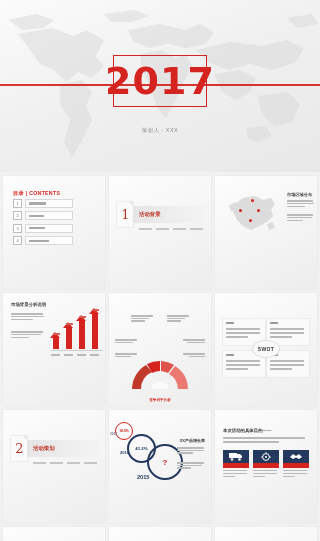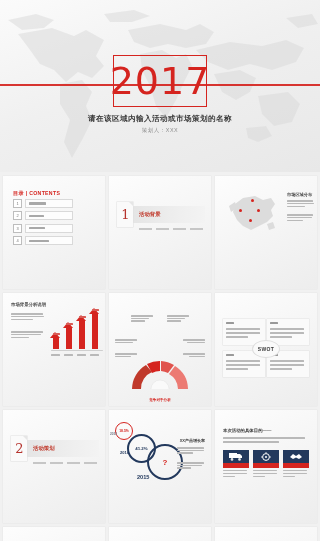--- a/index.html
+++ b/index.html
@@ -12,21 +12,21 @@
   .page{position:relative;width:320px;height:541px;background:#f1f1f1;}
 
   
   .hero{position:relative;width:320px;height:172px;overflow:hidden;
     background:linear-gradient(160deg,#fbfbfb 0%,#f0f0f0 45%,#e8e8e8 100%);}
   .hero-map{position:absolute;inset:0;opacity:.5;}
   .hero-rule{position:absolute;left:0;right:0;top:84px;height:1.6px;background:#d5241f;opacity:.92;}
   .hero-box{position:absolute;left:113px;top:55px;width:94px;height:52px;
     border:1.4px solid #d5241f;box-sizing:border-box;background:transparent;}
   .hero-year{position:absolute;left:0;right:0;top:53px;text-align:center;
-    font-size:38px;font-weight:normal;color:#d5241f;letter-spacing:1px;
+    font-size:38px;font-weight:bold;color:#d5241f;letter-spacing:1px;
     font-family:"DejaVu Sans",sans-serif;line-height:56px;}
   .hero-sub{position:absolute;left:0;right:0;top:114px;text-align:center;
     font-size:7.6px;font-weight:bold;color:#3a3a3a;letter-spacing:.4px;}
   .hero-author{position:absolute;left:0;right:0;top:127px;text-align:center;
     font-size:5.4px;color:#8d8d8d;letter-spacing:.6px;}
 
   
   .grid{position:relative;padding:4px 3px 0 3px;
     display:grid;grid-template-columns:repeat(3,1fr);gap:4px 4px;}
   .slide{position:relative;height:113px;overflow:hidden;
@@ -80,21 +80,20 @@
         <path d="M258 96 L288 92 L300 104 L292 122 L274 126 L262 114 Z"></path>
         <path d="M246 128 L266 126 L272 136 L258 142 L248 138 Z"></path>
         <path d="M8 20 L36 14 L54 20 L44 28 L22 30 Z"></path>
         <path d="M104 14 L134 10 L150 16 L132 22 L110 22 Z"></path>
         <path d="M286 18 L312 14 L318 24 L298 28 Z"></path>
       </g>
     </svg>
     <div class="hero-rule"></div>
     <div class="hero-box"></div>
     <div class="hero-year">2017</div>
-    <div class="hero-sub">请在该区域内输入活动或市场策划的名称</div>
     <div class="hero-author">策划人：XXX</div>
   </div>
 
   <div class="grid">
 
     <div class="slide">
       <div class="tt" style="left:10px;top:14px;font-size:5.2px;letter-spacing:.3px;">目录 | CONTENTS</div>
       <div style="position:absolute;left:10px;top:23px;width:60px;">
         <div style="display:flex;align-items:center;margin-bottom:3.4px;">
           <span style="display:inline-block;width:7px;height:7px;border:.6px solid #bdbdbd;background:#fff;font-size:4px;color:#777;text-align:center;line-height:7px;">1</span>

